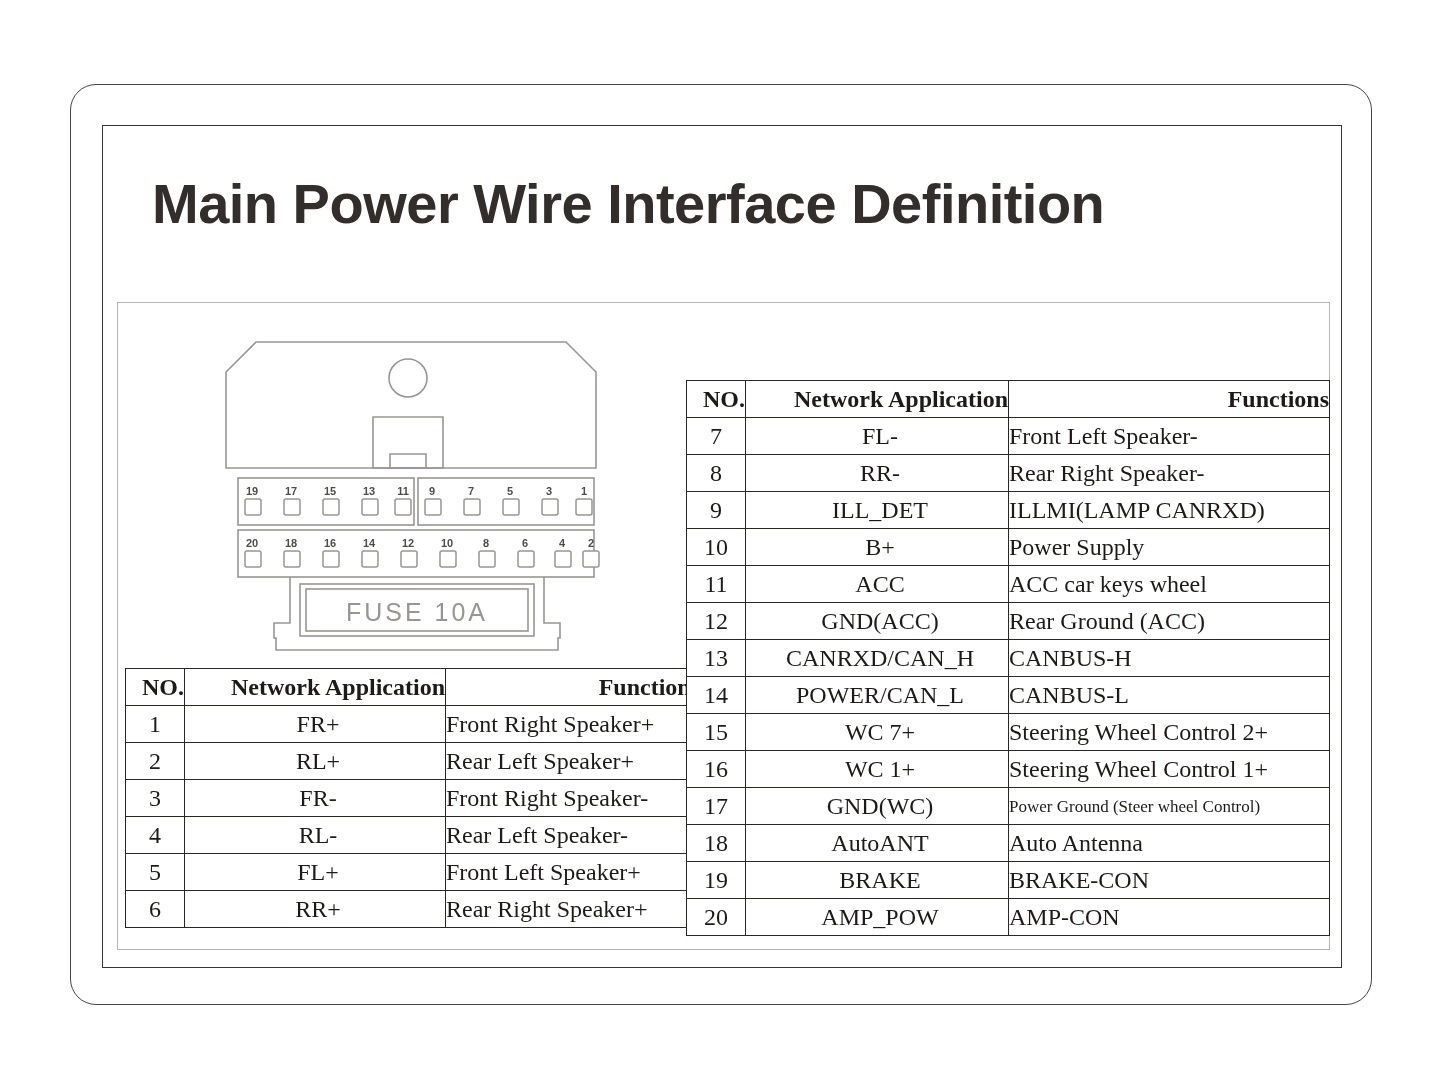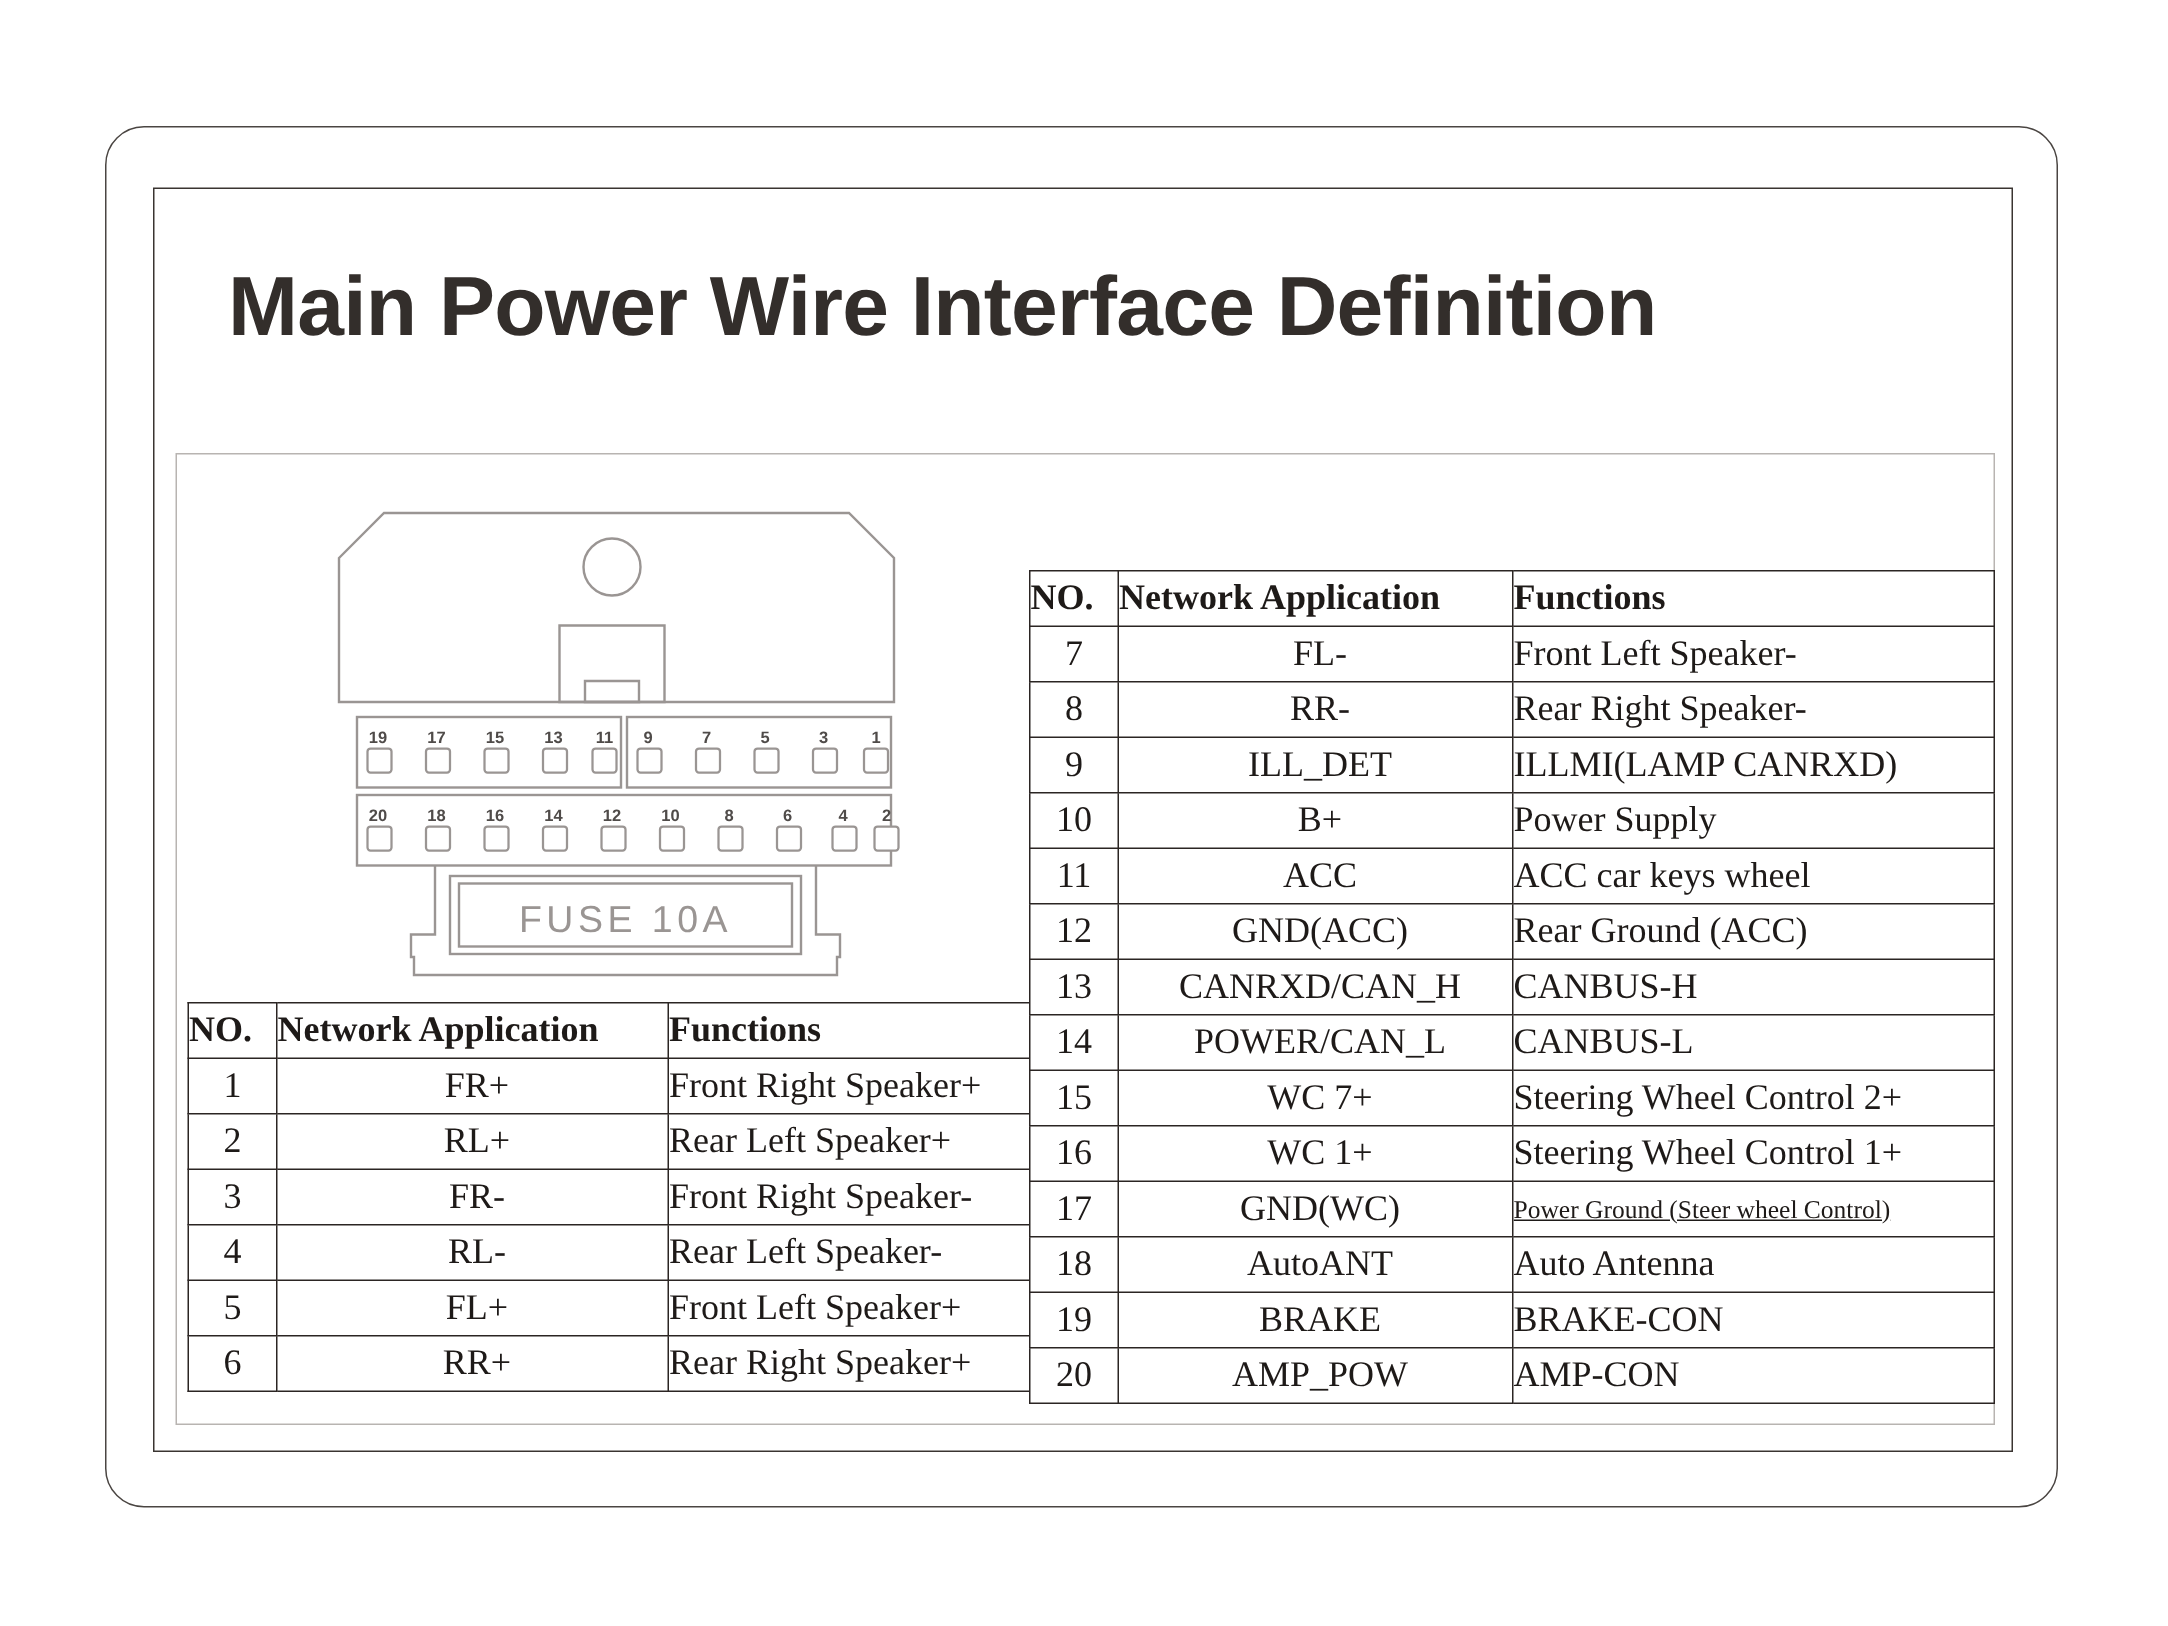--- a/index.html
+++ b/index.html
@@ -101,35 +101,35 @@
     font-size: 24px;
     line-height: 1;
     height: 36px;
     padding: 0 0 0 6px;
     overflow: hidden;
     white-space: nowrap;
     font-weight: normal;
   }
   .pin-table th {
     font-weight: bold;
-    text-align: left;
+    text-align: right;
     padding: 0;
     font-size: 24px;
   }
   .col-no  { width: 58px;  text-align: center; padding: 0 !important; }
   .col-app { width: 254px; text-align: center; }
   .col-fn  { width: 254px; padding: 0 !important; }
 
   #table-left  { left: 125px; top: 668px; }
   #table-right { left: 686px; top: 380px; }
 
   #table-right .col-app { width: 256px; }
   #table-right .col-fn  { width: 320px; }
 
-  .fn-small { font-size: 17px !important; text-decoration: underline; }
+  .fn-small { font-size: 17px !important; }
 </style>
 </head>
 <body>
 
 <div id="outer-frame"></div>
 <div id="inner-frame"></div>
 <div id="content-frame"></div>
 
 <div id="page-title">Main Power Wire Interface Definition</div>
 

